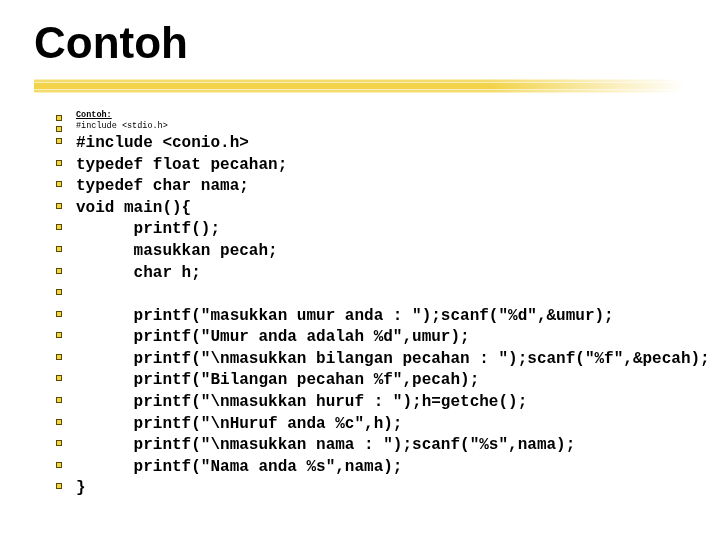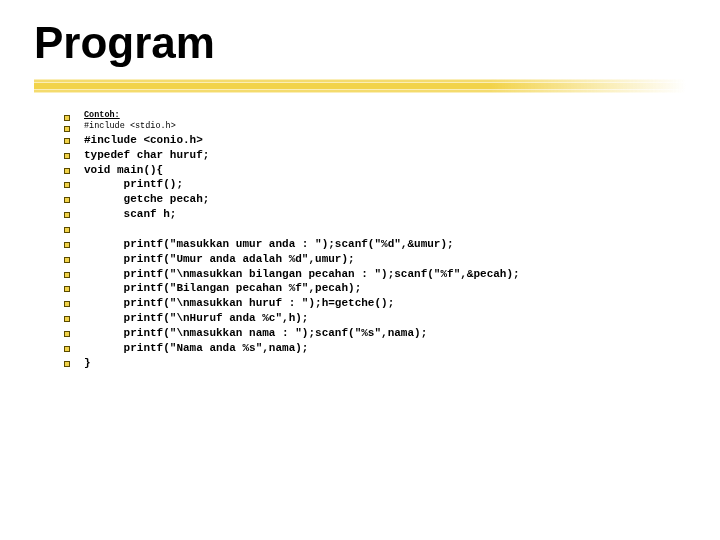--- a/index.html
+++ b/index.html
@@ -3,47 +3,48 @@
 <meta charset="utf-8">
 <style>
   html,body{margin:0;padding:0;width:720px;height:540px;background:#fff;font-family:Georgia,"Times New Roman",serif;overflow:hidden}
   .slide{box-sizing:border-box;width:720px;height:540px;padding:18px 34px 26px 34px;position:relative}
   .title{font-family:Arial,Helvetica,sans-serif;font-weight:900;font-size:44px;color:#000;letter-spacing:0;margin:0 0 6px 0}
   .rule{position:relative;height:24px;margin:0 0 12px 0;overflow:hidden}
   .rule .stripe{position:absolute;left:0;top:50%;width:100%;height:6px;background:linear-gradient(90deg,#f2d34a,#f2d34a 70%,rgba(242,211,74,0) 100%);transform:translateY(-50%);filter:blur(0.3px)}
   .rule .s2{height:3px;top:30%;opacity:.8}
   .rule .s3{height:3px;top:72%;opacity:.8}
   .body{padding-left:22px}
-  ul.code{list-style:none;margin:8px;padding:0}
-  ul.code>li{position:relative;padding-left:20px;white-space:pre;font-family:"Courier New",Courier,monospace;font-weight:bold;font-size:11px;line-height:1.35;color:#000}
+  ul.code{list-style:none;margin:0;padding:0}
+  ul.code>li{position:relative;padding-left:20px;white-space:pre;font-family:"Courier New",Courier,monospace;font-weight:bold;font-size:16px;line-height:1.35;color:#000}
   ul.code>li::before{content:"";position:absolute;left:0;top:5px;width:6px;height:6px;background:#f2d34a;border:1px solid #5a4a00;box-sizing:border-box}
   ul.code>li.small{font-size:8.5px;font-weight:normal}
   ul.code>li.small.header{text-decoration:underline;font-weight:bold}
   ul.code>li.blank{min-height:14px}
 </style>
 </head>
 <body>
 
 <div class="slide">
-  <h1 class="title">Program</h1>
+  <h1 class="title">Contoh</h1>
   <div class="rule">
     <div class="stripe s2"></div>
     <div class="stripe"></div>
     <div class="stripe s3"></div>
   </div>
   <div class="body">
     <ul class="code" id="code-list">
         <li class="small header">Contoh:</li>
         <li class="small">#include &lt;stdio.h&gt;</li>
         <li>#include &lt;conio.h&gt;</li>
-        <li>typedef char huruf;</li>
+        <li>typedef float pecahan;</li>
+        <li>typedef char nama;</li>
         <li>void main(){</li>
         <li>      printf();</li>
-        <li>      getche pecah;</li>
-        <li>      scanf h;</li>
+        <li>      masukkan pecah;</li>
+        <li>      char h;</li>
         <li class="blank"> </li>
         <li>      printf("masukkan umur anda : ");scanf("%d",&amp;umur);</li>
         <li>      printf("Umur anda adalah %d",umur);</li>
         <li>      printf("\nmasukkan bilangan pecahan : ");scanf("%f",&amp;pecah);</li>
         <li>      printf("Bilangan pecahan %f",pecah);</li>
         <li>      printf("\nmasukkan huruf : ");h=getche();</li>
         <li>      printf("\nHuruf anda %c",h);</li>
         <li>      printf("\nmasukkan nama : ");scanf("%s",nama);</li>
         <li>      printf("Nama anda %s",nama);</li>
         <li>}</li>

